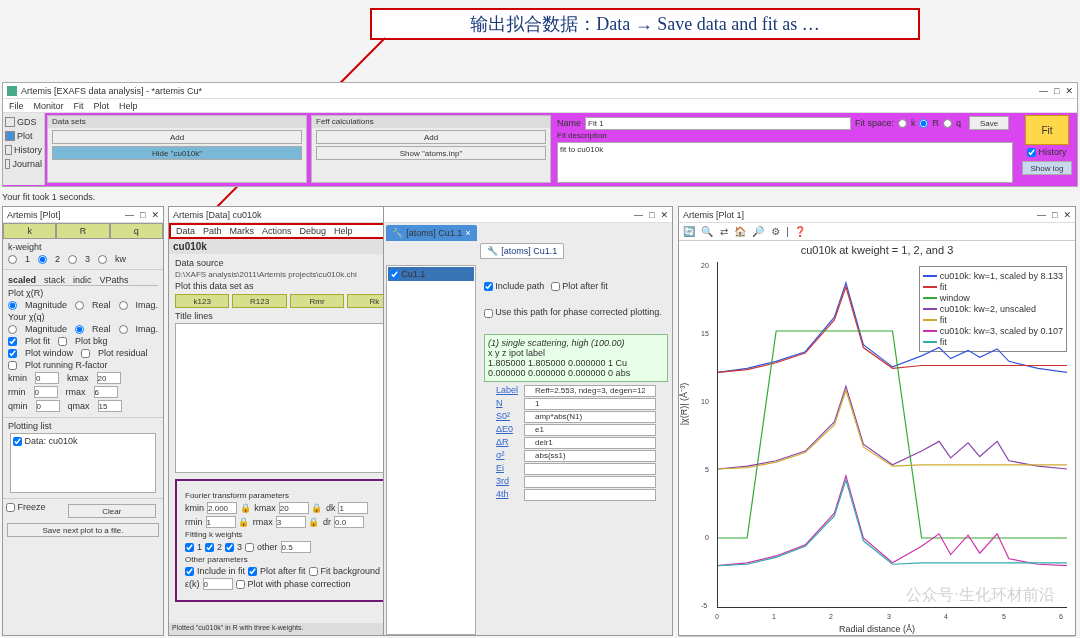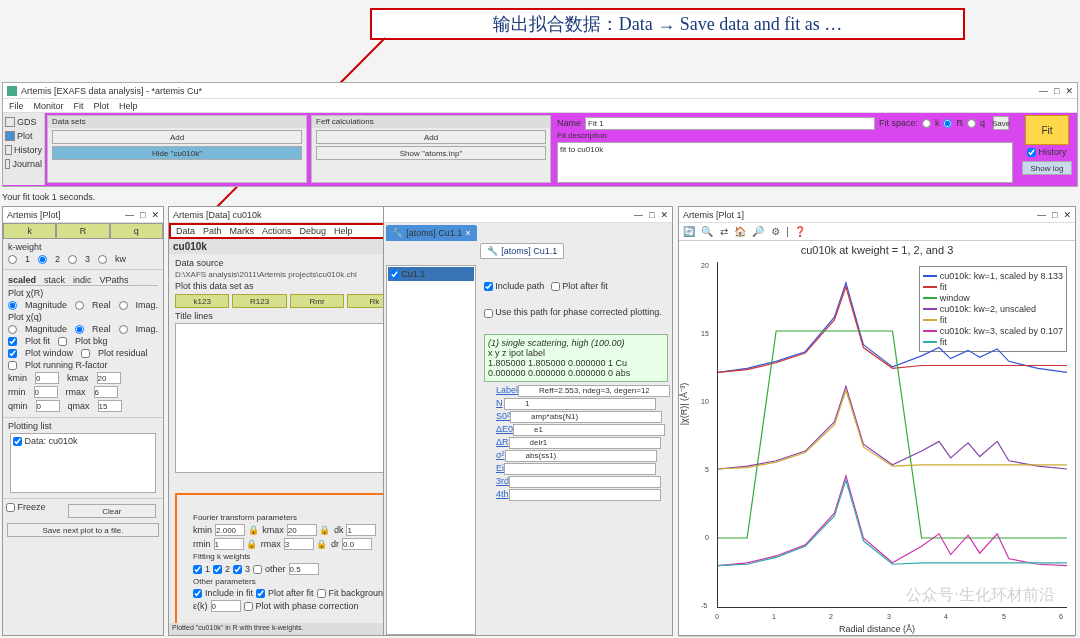--- a/index.html
+++ b/index.html
@@ -1,17 +1,17 @@
 <!DOCTYPE html>
 <html><head>
 <meta charset="utf-8">
 <style>
 *{box-sizing:border-box;margin:0;padding:0;font-family:Tahoma,Arial,sans-serif;font-size:9px;color:#333}
 body{background:#f4f4f4;width:1080px;height:638px;position:relative;overflow:hidden}
-.callout{position:absolute;top:8px;left:370px;width:595px;height:32px;border:2px solid #c00;background:#fff;display:flex;align-items:center;justify-content:center;font-size:18px;color:#1a3a7a;font-family:"Microsoft YaHei",SimSun,serif}
+.callout{position:absolute;top:8px;left:370px;width:550px;height:32px;border:2px solid #c00;background:#fff;display:flex;align-items:center;justify-content:center;font-size:18px;color:#1a3a7a;font-family:"Microsoft YaHei",SimSun,serif}
 .arrow-line{position:absolute;top:38px;left:330px;width:60px;height:180px;pointer-events:none}
 .arrow-line svg{overflow:visible}
 .main-window{position:absolute;top:82px;left:2px;right:2px;height:105px;background:#d946ef;border:1px solid #aaa}
 .titlebar{height:16px;background:#fff;display:flex;align-items:center;padding:0 4px;font-size:9px;border-bottom:1px solid #ddd}
 .titlebar .icon{width:10px;height:10px;background:#4a8;margin-right:4px}
 .titlebar .winbtns{margin-left:auto;display:flex;gap:6px;color:#888}
 .menubar{height:14px;display:flex;gap:10px;padding:0 6px;align-items:center;background:#fff;border-bottom:1px solid #ddd}
 .mw-body{display:flex;height:72px}
 .left-toolbar{width:42px;background:#e8e8e8;border-right:1px solid #ccc;display:flex;flex-direction:column;padding:2px}
 .left-toolbar div{height:14px;display:flex;align-items:center;gap:2px;font-size:8px}
@@ -45,40 +45,40 @@
 .datawin{position:absolute;top:206px;left:168px;width:298px;height:430px;background:#ececec;border:1px solid #999}
 .dw-menu{height:16px;display:flex;gap:8px;align-items:center;padding:0 5px;border:2px solid #c00;background:#fff;font-size:9px}
 .dw-hdr{display:flex;align-items:center;padding:2px 4px;background:#e0e0e0}
 .dw-hdr .nm{font-weight:bold;font-size:10px}
 .dw-hdr .cv{margin-left:auto;font-size:8px}
 .dw-body{padding:4px 6px;font-size:8px}
 .dw-body .path{font-size:8px;color:#555;margin:2px 0}
 .plot-btns{display:flex;gap:3px;margin:3px 0}
 .plot-btns .pb{flex:1;height:14px;background:#d6e08c;border:1px solid #aa3;display:flex;align-items:center;justify-content:center;font-size:8px}
 .titlelines{height:150px;background:#fff;border:1px solid #aaa;margin:2px 0}
-.ftparams{border:2px solid #f97316;padding:16px;margin-top:20px}
+.ftparams{border:2px solid #701a75;padding:8px;margin-top:6px}
 .ftparams .sec-label{font-size:8px;margin:2px 0}
 .ftparams .prow{display:flex;align-items:center;gap:3px;margin:2px 0}
 .ftparams input.num{width:30px}
 .lock{color:#36c}
 
 .pathwin{position:absolute;top:206px;left:383px;width:290px;height:430px;background:#ececec;border:1px solid #999}
 .pw-tabs{display:flex;height:16px;margin:2px}
 .pw-tab{background:#4a90d9;color:#fff;padding:1px 6px;font-size:8px;border-radius:2px 2px 0 0;margin-right:3px;display:flex;align-items:center;gap:3px}
 .pw-tab .x{color:#fff}
 .pw-tab.y{background:#fff;color:#333;border:1px solid #aaa}
 .pw-sidebar{position:absolute;left:2px;top:58px;width:90px;height:370px;background:#fff;border:1px solid #aaa}
 .pw-side-item{background:#3874b5;color:#fff;font-size:8px;padding:2px;margin:1px}
 .pw-main{margin-left:96px;padding:4px}
 .pw-main .chkrow{font-size:8px;margin:16px 0}
 .scatter{background:#e6ffe6;border:1px solid #8b8;padding:3px;margin:3px 0;font-size:7px;font-family:monospace;color:#063}
 .param-table{font-size:8px}
 .param-table .r{display:flex;margin:1px 12px}
 .param-table .l{width:30px;color:#36c;text-decoration:underline}
-.param-table input{flex:1;height:12px;border:1px solid #aaa;font-size:8px;padding:0 20px}
+.param-table input{flex:1;height:12px;border:1px solid #aaa;font-size:8px;padding:0 10px}
 
 .plotwin{position:absolute;top:206px;left:678px;width:398px;height:430px;background:#fff;border:1px solid #999}
 .plot-toolbar{height:18px;border-bottom:1px solid #ccc;display:flex;gap:6px;align-items:center;padding:0 4px}
 .plot-toolbar span{font-size:10px;color:#555}
 .plot-area{position:relative;width:100%;height:392px}
 .plot-title{text-align:center;font-size:11px;margin:3px 0}
 .legend{position:absolute;top:22px;right:8px;border:1px solid #888;background:#fff;padding:3px;font-size:7px}
 .legend .lr{display:flex;align-items:center;gap:3px;margin:1px 0}
 .legend .sw{width:14px;height:2px}
 .axes{position:absolute;left:38px;top:18px;right:8px;bottom:28px;border-left:1px solid #333;border-bottom:1px solid #333}
@@ -154,21 +154,21 @@
       <div class="fit-row">
         <span>Name</span>
         <input type="text" value="Fit 1" style="">
         <span>Fit space:</span>
         <input type="radio" class="rad" style="">
           <span>k</span>
         <input type="radio" class="rad" checked="" style="">
           <span>R</span>
         <input type="radio" class="rad" style="">
           <span>q</span>
-        <div class="btn" style="width:16px">Save</div>
+        <div class="btn" style="width:40px">Save</div>
       </div>
       <span style="font-size:8px">Fit description</span>
       <div class="fit-desc">fit to cu010k</div>
     </div>
     <div class="fit-right">
       <div class="big-fit">Fit</div>
       <div style="font-size:8px"><input type="checkbox" class="chk" checked="" style=""> <span>History</span></div>
       <div class="btn" style="width:50px;background:#c8d8f0">Show log</div>
     </div>
   </div>
@@ -211,21 +211,21 @@
     </div>
     <div>Plot χ(R)</div>
     <div class="pc-row">
       <input type="radio" class="rad" checked="" style="">
         <span>Magnitude</span>
       <input type="radio" class="rad" style="">
         <span>Real</span>
       <input type="radio" class="rad" style="">
         <span>Imag.</span>
     </div>
-    <div>Plot χ(q)</div>
+    <div>Your χ(q)</div>
     <div class="pc-row">
       <input type="radio" class="rad" style="">
         <span>Magnitude</span>
       <input type="radio" class="rad" checked="" style="">
         <span>Real</span>
       <input type="radio" class="rad" style="">
         <span>Imag.</span>
     </div>
     <div class="pc-row">
         <input type="checkbox" class="chk" checked="" style="">

